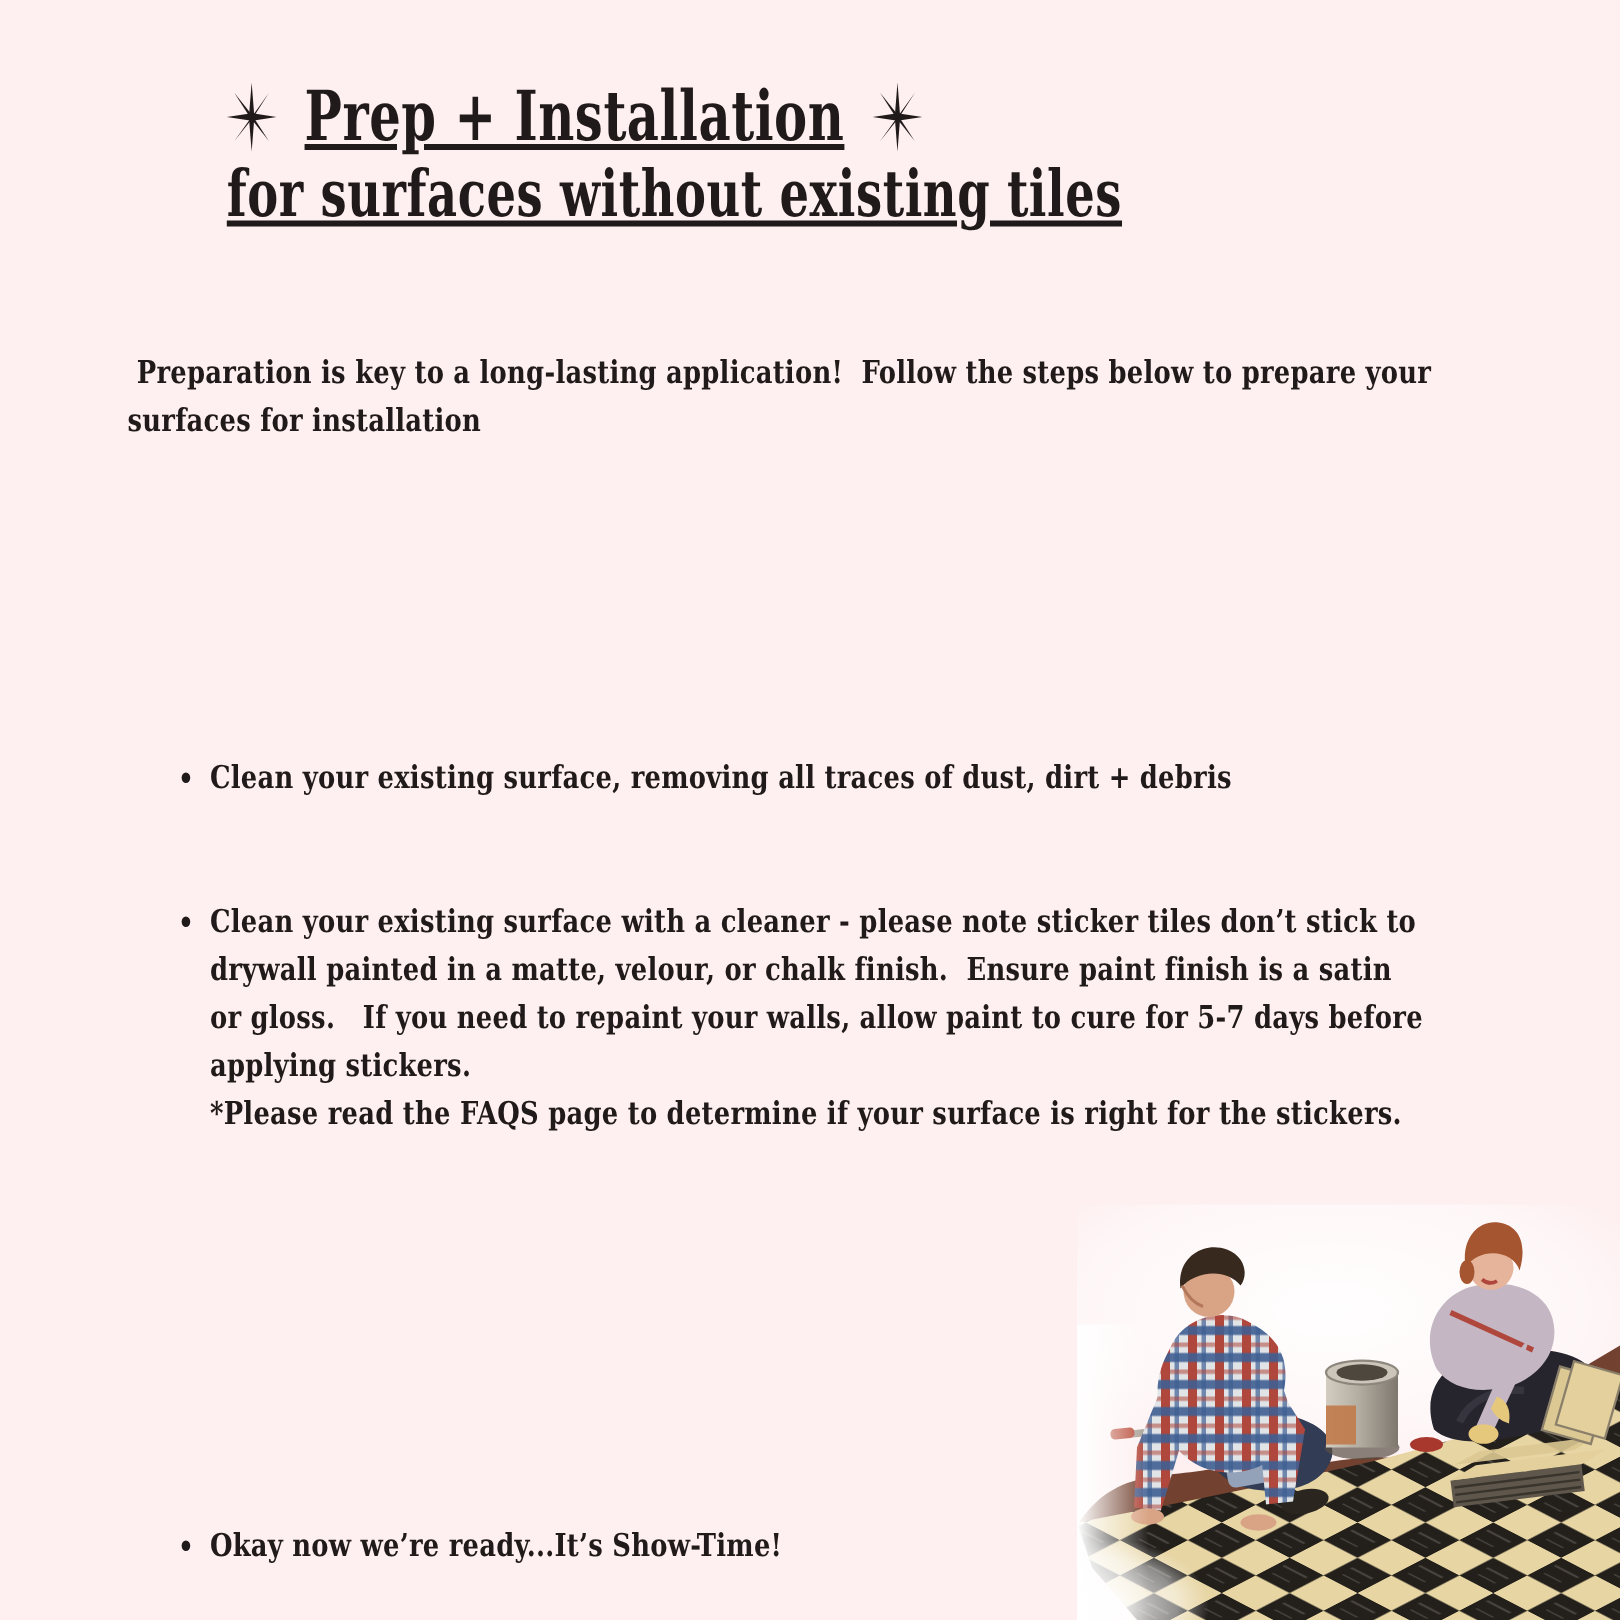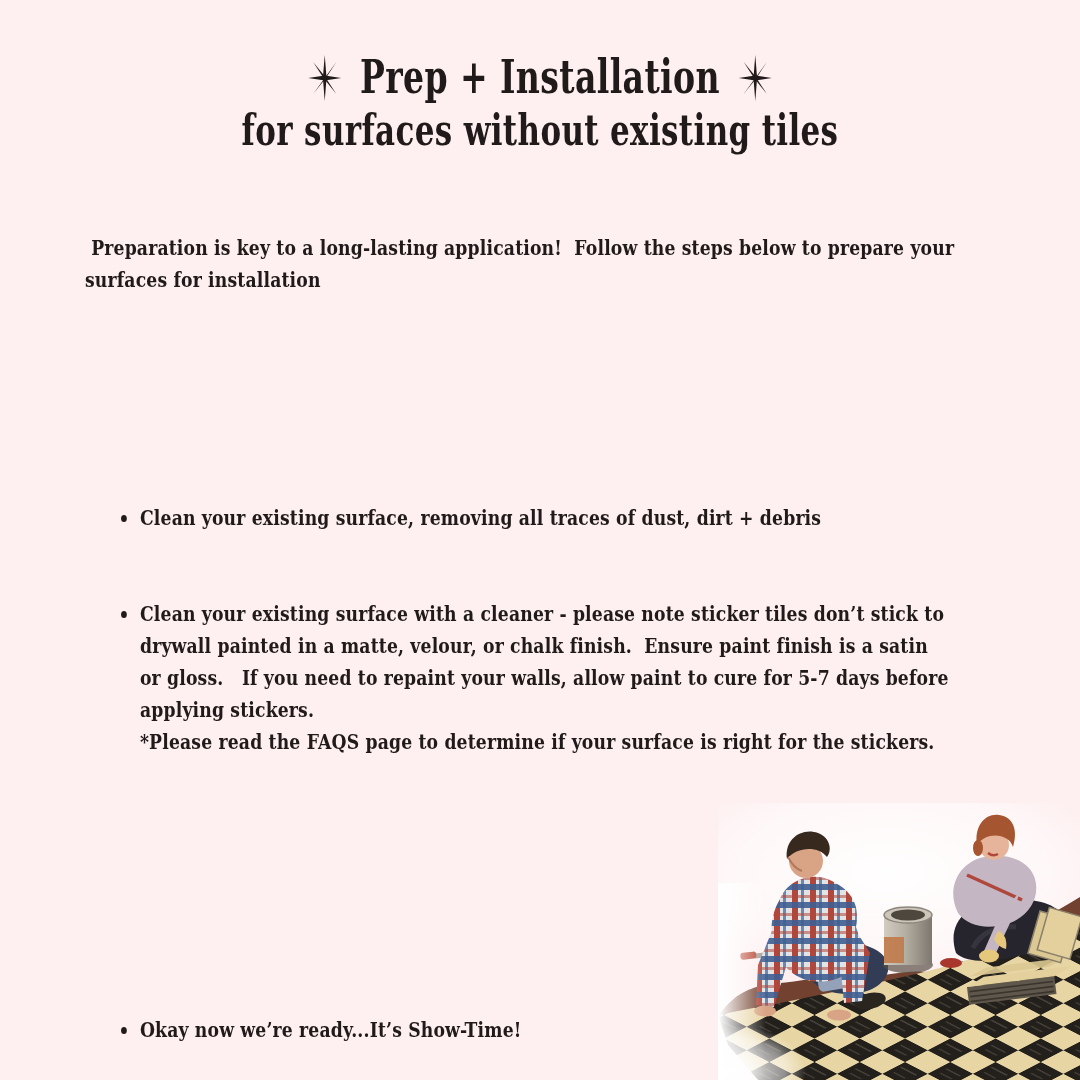--- a/index.html
+++ b/index.html
@@ -14,23 +14,24 @@
   }
   .page {
     position: relative;
     width: 1080px;
     height: 1080px;
     background: #feeff0;
   }
   
   .header {
     padding-top: 52px;
-    text-align: center;
+    text-align: left;
     font-weight: 700;
     line-height: 1.12;
+    text-decoration: underline;
   }
   .title-line {
     display: block;
     font-size: 46px;
     letter-spacing: 0.5px;
     transform: scaleX(0.72);
     transform-origin: 50% 50%;
     white-space: nowrap;
   }
   .subtitle-line {

